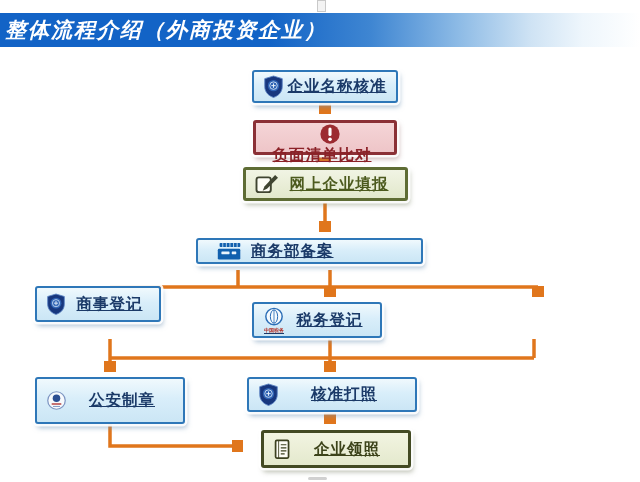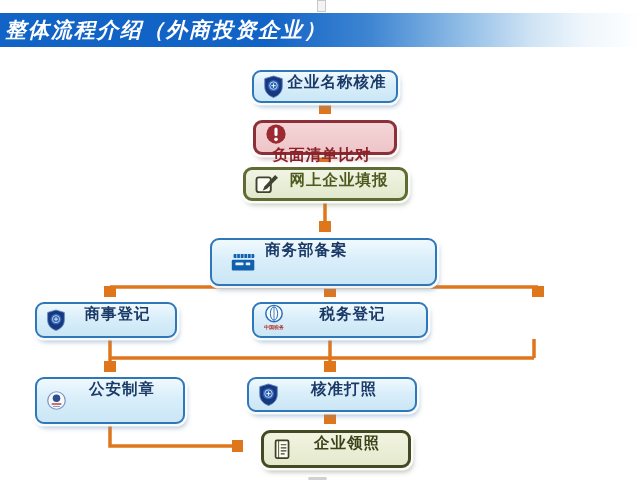--- a/index.html
+++ b/index.html
@@ -31,23 +31,24 @@
     position:absolute; left:308px; top:477px; width:19px; height:3px;
     background:#b9b9b9; opacity:.65; border-radius:2px;
   }
 
   
   .connectors { position:absolute; left:0; top:0; z-index:1; }
   .connectors path { fill:none; stroke:#e0761c; stroke-width:3.5; }
 
   
   .node {
-    position:absolute; z-index:2; display:flex; 
-    border-radius:9px; font-weight:bold; font-size:15.5px; letter-spacing:1px;
+    position:absolute; z-index:2; display:flex; align-items:center;
+    border-radius:3px; font-weight:bold; font-size:15.5px; letter-spacing:1px;
     white-space:nowrap;
+    text-decoration:underline;
   }
   .node .lbl { flex:1; text-align:center; padding-right:6px; }
   .node .icon { margin-left:9px; display:flex; align-items:center; }
   .icon-col { margin-left:9px; display:flex; flex-direction:column; align-items:center; line-height:1; }
   .icon-col .cap { font-size:5px; color:#b3342c; font-weight:bold; letter-spacing:0; margin-top:1px; }
 
   .node.blue {
     border:2.5px solid #2e77b8; color:#1b3a68;
     background:linear-gradient(180deg,#f0f9fd 0%,#d9eefa 45%,#cbe6f5 100%);
     box-shadow:0 0 0 2.5px rgba(255,255,255,.9), 2px 4px 5px rgba(110,145,180,.55);
@@ -130,46 +131,46 @@
   <div class="node olive" style="left:243px;top:167px;width:165px;height:34px">
     <span class="icon">
       <svg viewBox="0 0 25 22" width="24" height="21">
         <rect x="1.5" y="3.5" width="15" height="15.5" rx="2.5" fill="#fdfdf6" stroke="#3f4430" stroke-width="2"></rect>
         <path d="M21 1 L24 4 L12.5 15.5 L8 17.5 L9.8 13 Z" fill="#3f4430"></path>
       </svg>
     </span>
     <span class="lbl">网上企业填报</span>
   </div>
 
-  <div class="node blue" style="left:210px;top:238px;width:227px;height:48px">
+  <div class="node blue" style="left:196px;top:238px;width:227px;height:26px">
     <span class="icon" style="margin-left:18px">
       <svg viewBox="0 0 30 21" width="27" height="19">
         <rect x="4" y="1" width="23" height="4.5" rx="1" fill="#1160ae"></rect>
         <path d="M7.5 1 v4.5 M11.5 1 v4.5 M15.5 1 v4.5 M19.5 1 v4.5 M23.5 1 v4.5" stroke="#d7eaf8" stroke-width="0.9"></path>
         <rect x="2" y="7.5" width="25" height="12" rx="1.5" fill="#1160ae"></rect>
         <rect x="6" y="10.5" width="9" height="3" rx="0.5" fill="#eaf4fc"></rect>
         <rect x="17.5" y="10.5" width="5" height="3" rx="0.5" fill="#eaf4fc"></rect>
       </svg>
     </span>
     <span class="lbl" style="flex:0 1 auto;padding-left:8px">商务部备案</span>
   </div>
 
-  <div class="node blue" style="left:35px;top:302px;width:142px;height:36px">
+  <div class="node blue" style="left:35px;top:286px;width:126px;height:36px">
     <span class="icon">
       <svg viewBox="0 0 24 26" width="20" height="22">
         <path d="M12 1 L22 4 V13 C22 20 17 24 12 25.5 C7 24 2 20 2 13 V4 Z" fill="#17377e" stroke="#5b84c4" stroke-width="1"></path>
         <circle cx="12" cy="12" r="6.5" fill="#2f63b4"></circle>
         <circle cx="12" cy="12" r="4.3" fill="none" stroke="#cfe0f4" stroke-width="1"></circle>
         <path d="M9.5 12 h5 M12 9.5 v5" stroke="#e8f0fa" stroke-width="1.1"></path>
       </svg>
     </span>
     <span class="lbl">商事登记</span>
   </div>
 
-  <div class="node blue" style="left:252px;top:302px;width:176px;height:36px">
+  <div class="node blue" style="left:252px;top:302px;width:130px;height:36px">
     <span class="icon-col">
       <svg viewBox="0 0 24 22" width="22" height="20">
         <circle cx="12" cy="10.5" r="9" fill="#f4fafe" stroke="#2a6db6" stroke-width="1.6"></circle>
         <ellipse cx="12" cy="10.5" rx="4" ry="7.3" fill="none" stroke="#2a6db6" stroke-width="1.1"></ellipse>
         <path d="M12 3.2 v14.6" stroke="#2a6db6" stroke-width="0.9"></path>
       </svg>
       <span class="cap">中国税务</span>
     </span>
     <span class="lbl">税务登记</span>
   </div>

